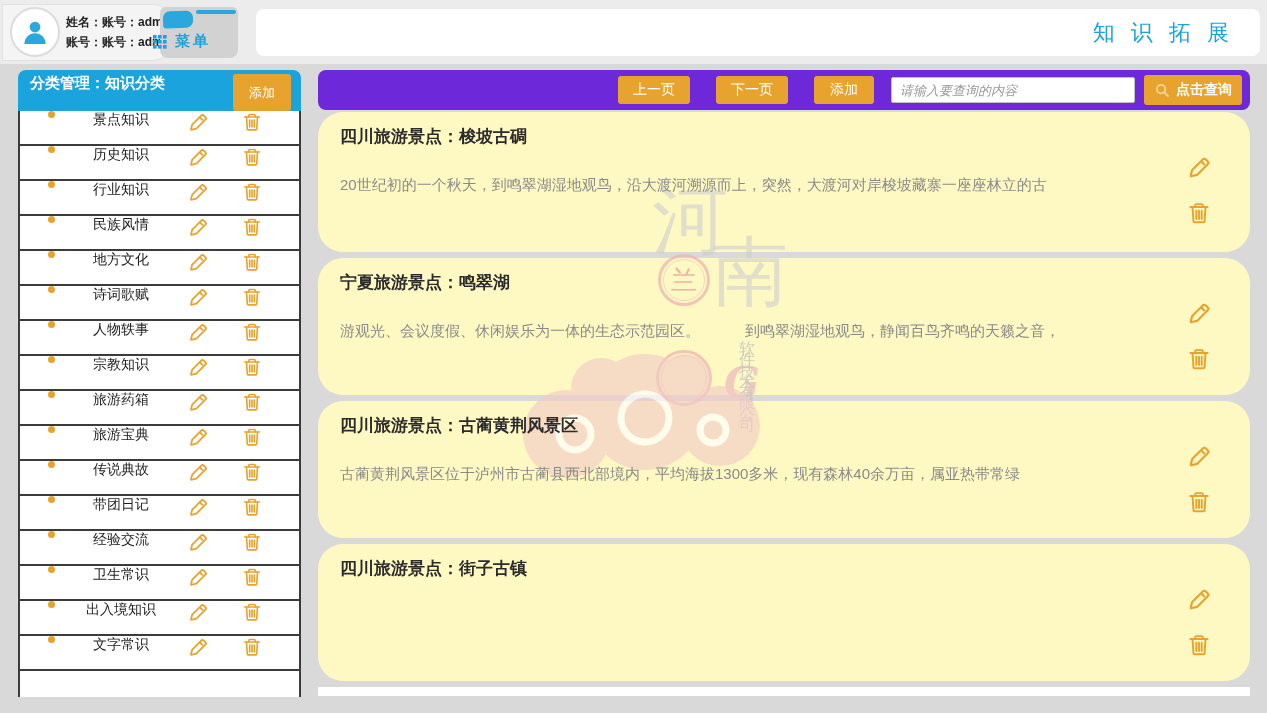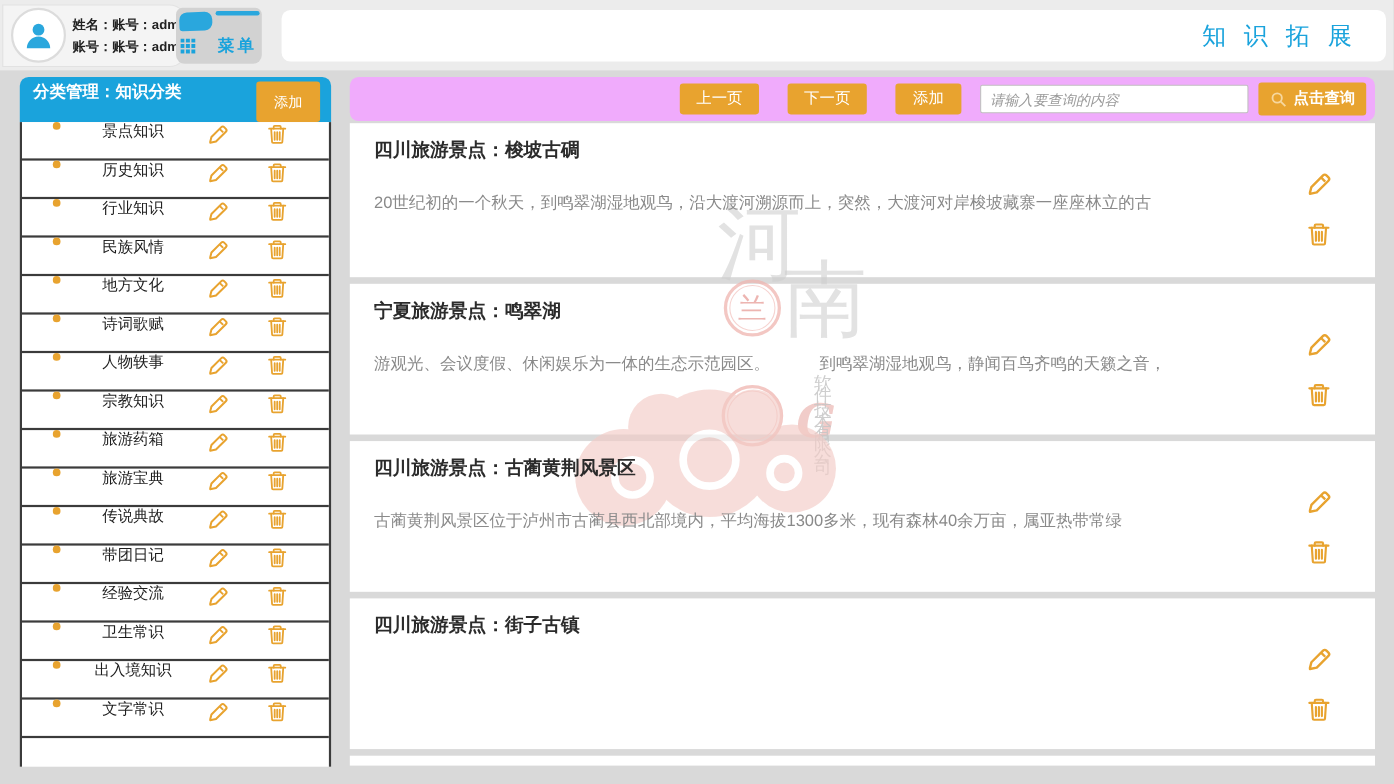--- a/index.html
+++ b/index.html
@@ -9,46 +9,46 @@
     font-family:"Liberation Sans","DejaVu Sans",sans-serif;
   }
   
   .header{position:absolute;left:0;top:0;width:1267px;height:64px;background:#ececec;}
   .user-pill{position:absolute;left:2px;top:4px;width:166px;height:55px;background:#f4f4f4;border:1px solid #e2e2e2;border-radius:0 16px 16px 0;}
   .avatar{position:absolute;left:10px;top:7px;width:46px;height:46px;background:#fff;border:2px solid #dcdcdc;border-radius:50%;display:flex;align-items:center;justify-content:center;cursor:pointer;}
   .user-info{position:absolute;left:66px;top:12px;font-size:12px;font-weight:bold;color:#222;line-height:20px;white-space:nowrap;}
   .menu-tab{position:absolute;left:160px;top:7px;width:78px;height:51px;background:#d2d2d2;border-radius:6px 6px 8px 8px;cursor:pointer;}
   .menu-blob{position:absolute;left:163px;top:11px;width:30px;height:17px;background:#2aa7dd;border-radius:7px 7px 7px 3px;transform:rotate(-2deg);}
   .menu-line{position:absolute;left:196px;top:10px;width:40px;height:4px;background:#2aa7dd;border-radius:2px;}
-  .menu-row{position:absolute;left:164px;top:32px;display:flex;align-items:center;gap:20px;}
+  .menu-row{position:absolute;left:153px;top:32px;display:flex;align-items:center;gap:8px;}
   .menu-label{color:#1aa3dc;font-size:15px;font-weight:bold;letter-spacing:3px;}
   .title-bar{position:absolute;left:256px;top:9px;width:1004px;height:47px;background:#fff;border-radius:8px;display:flex;align-items:center;justify-content:flex-end;padding-right:26px;box-sizing:border-box;}
   .page-title{color:#1aa3dc;font-size:22px;letter-spacing:5px;}
   
   .sidebar{position:absolute;left:18px;top:70px;width:283px;z-index:3;}
   .sidebar-header{height:37px;background:#1aa3dc;border-radius:8px 8px 0 0;display:flex;padding:4px 10px 0 12px;}
   .sidebar-title{color:#fff;font-size:15px;font-weight:bold;flex:1;}
   .btn{background:#e8a32f;color:#fff;border:none;border-radius:3px;cursor:pointer;font-family:inherit;}
   .add-btn-side{font-size:13px;padding:5px 16px;}
   .cat-list{background:#fff;border-left:2px solid #3b3b3b;border-right:2px solid #3b3b3b;height:586px;overflow:hidden;box-sizing:border-box;}
   .cat-row{height:35px;display:flex;align-items:flex-start;border-bottom:2px solid #3b3b3b;box-sizing:border-box;padding-right:36px;}
   .bullet{width:7px;height:7px;border-radius:50%;background:#e8a32f;margin-left:28px;flex:0 0 auto;}
   .cat-label{flex:1;text-align:center;font-size:14px;color:#1c1c1c;cursor:pointer;}
   .icon-btn{width:22px;height:22px;flex:0 0 auto;cursor:pointer;display:inline-flex;}
   .icon-gap{width:32px;flex:0 0 auto;}
   
   .main{position:absolute;left:318px;top:70px;width:932px;}
-  .toolbar{height:40px;background:#f0abfc;border-radius:8px;display:flex;align-items:center;justify-content:flex-end;padding-right:8px;box-sizing:border-box;}
+  .toolbar{height:40px;background:#6d28d9;border-radius:8px;display:flex;align-items:center;justify-content:flex-end;padding-right:8px;box-sizing:border-box;}
   .tb-btn{font-size:14px;padding:5px 15px;margin-right:26px;}
   .tb-btn.add{padding:5px 16px;margin-right:17px;}
   .search-input{width:244px;height:26px;border:1px solid #c0c0c0;border-radius:2px;font-size:13px;padding:0 8px;box-sizing:border-box;margin-right:9px;font-family:Liberation Sans, sans-serif;color:#333;}
   .search-input::placeholder{font-style:italic;color:#9a9a9a;}
   .search-btn{display:flex;align-items:flex-end;gap:5px;font-size:14px;font-weight:bold;padding:6px 10px;margin-right:0;}
   .cards-wrap{margin-top:2px;}
-  .card{position:relative;background:#ffffff;height:137px;margin-top:6px;}
+  .card{position:relative;background:#fef9c3;height:137px;margin-top:6px;border-radius:25px;}
   .card:first-child{height:140px;margin-top:0;}
   .card-title{position:absolute;left:22px;top:13px;font-size:17px;font-weight:bold;color:#2b2b2b;z-index:3;}
   .card-excerpt{position:absolute;left:22px;top:62px;right:110px;font-size:15px;color:#8a8a8a;line-height:22px;z-index:3;}
   .card-pencil{position:absolute;right:38px;top:42px;width:26px;height:26px;z-index:3;cursor:pointer;}
   .card-trash{position:absolute;right:38px;top:88px;width:26px;height:26px;z-index:3;cursor:pointer;}
   .sliver{height:9px;margin-top:6px;background:#fff;}
   
   .wm{position:absolute;pointer-events:none;z-index:2;}
   .wm-char{font-family:"DejaVu Serif",serif;color:#cfcfcf;opacity:.6;font-size:76px;line-height:1;}
   .wm-c1{left:652px;top:182px;}

